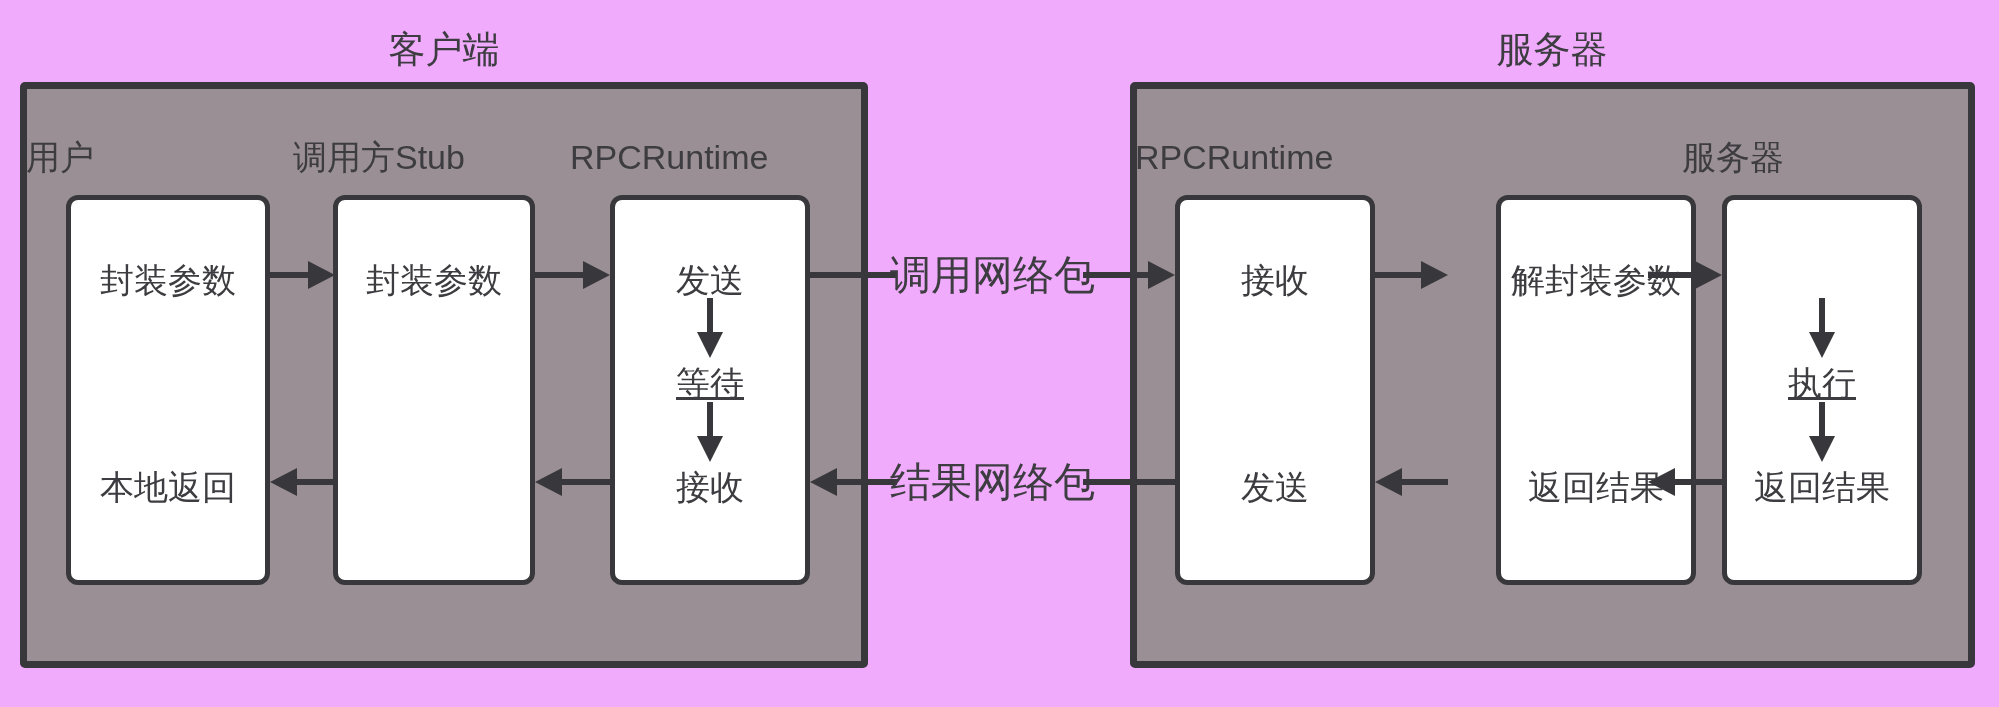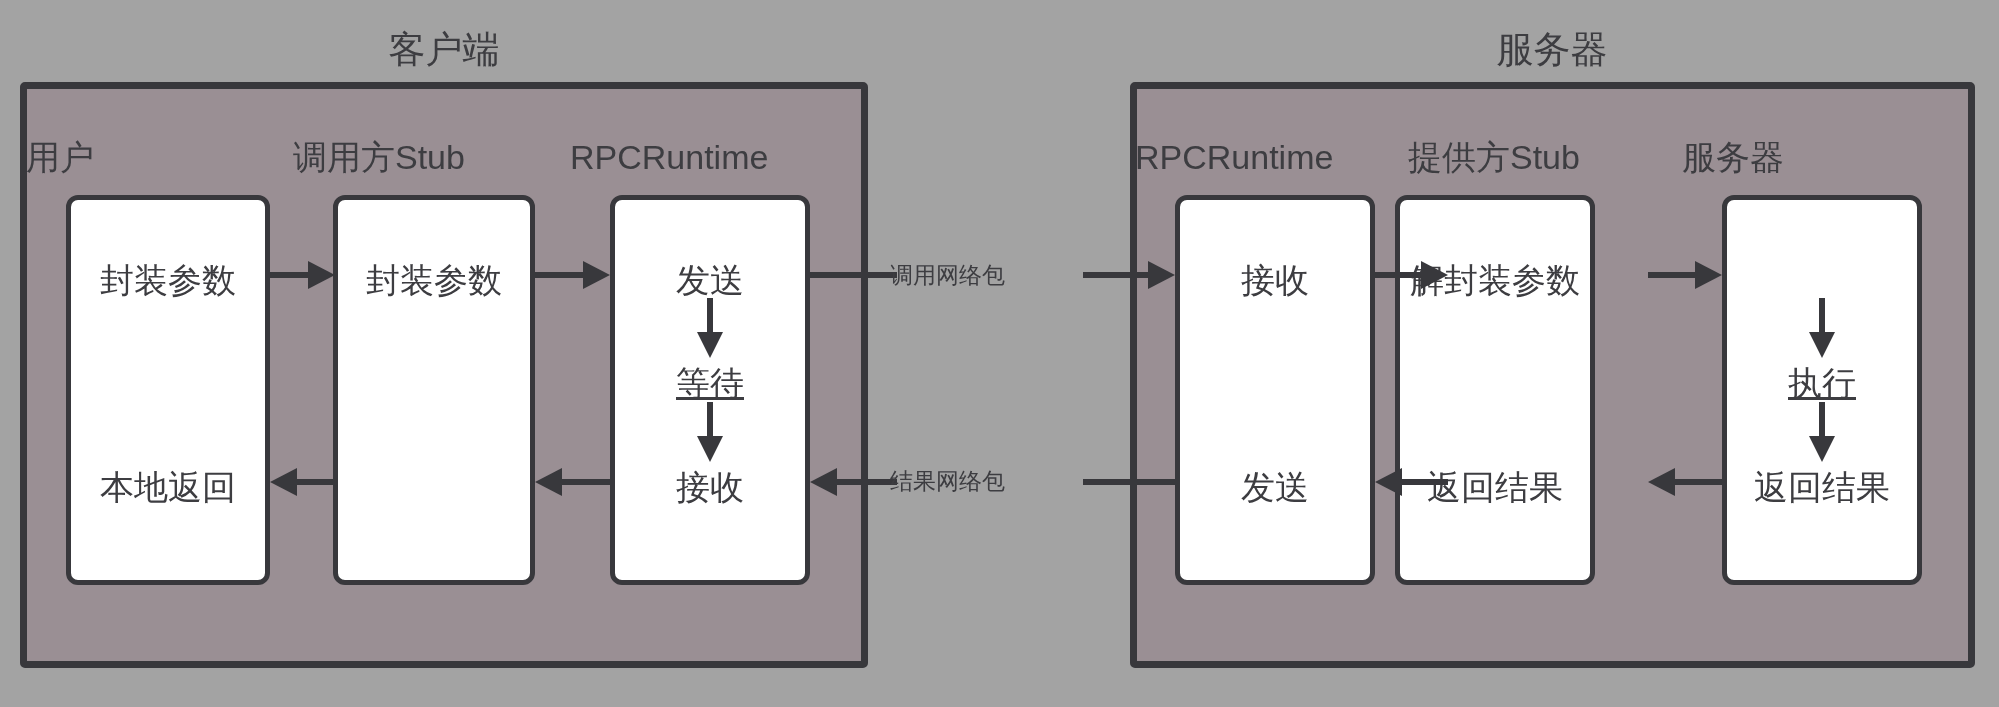--- a/index.html
+++ b/index.html
@@ -6,21 +6,21 @@
     --panel-fill: #9a8f94;
     --line: #38383c;
     --text: #3d3d41;
     --box-fill: #ffffff;
   }
   html, body { margin: 0; padding: 0; background: #ffffff; }
   .canvas {
     position: relative;
     width: 1999px;
     height: 707px;
-    background: #a3a3a3;
+    background: #f0abfc;
     font-family: "Liberation Sans", sans-serif;
     color: var(--text);
     overflow: hidden;
   }
   .panel {
     position: absolute;
     top: 82px;
     height: 586px;
     background: var(--panel-fill);
     border: 7px solid var(--line);
@@ -69,21 +69,21 @@
     background: var(--box-fill);
     border: 5px solid var(--line);
     border-radius: 12px;
     box-sizing: border-box;
     z-index: 2;
   }
   .box-user         { left: 66px;  width: 204px; }
   .box-caller-stub  { left: 333px; width: 202px; }
   .box-rpc-client   { left: 610px; }
   .box-rpc-server   { left: 1175px; }
-  .box-provider-stub{ left: 1395px; }
+  .box-provider-stub{ left: 1496px; }
   .box-server       { left: 1722px; }
 
   .step {
     position: absolute;
     left: 0; right: 0;
     text-align: center;
     font-size: 34px;
     line-height: 40px;
     white-space: nowrap;
   }
@@ -104,22 +104,22 @@
     border-right: 27px solid var(--line);
   }
   .head-d {
     position: absolute; width: 0; height: 0; z-index: 3;
     border-left: 13px solid transparent; border-right: 13px solid transparent;
     border-top: 26px solid var(--line);
   }
   .net-label {
     position: absolute;
     width: 200px;
-    text-align: left;
-    font-size: 23px;
+    text-align: right;
+    font-size: 41px;
     line-height: 48px;
     z-index: 3;
     white-space: nowrap;
   }
   .net-label-request  { left: 890px; top: 251px; }
   .net-label-response { left: 890px; top: 458px; font-family: Liberation Serif, serif; }
 </style>
 </head>
 <body>
 
@@ -129,21 +129,20 @@
   <div class="title title-server">服务器</div>
 
   <div class="panel panel-client"></div>
   <div class="panel panel-server"></div>
 
   <div class="col-label cl-1">用户</div>
   <div class="col-label cl-2">调用方Stub</div>
   <div class="col-label cl-3">RPCRuntime</div>
 
   <div class="col-label sl-1">RPCRuntime</div>
-  <div class="col-label sl-2">提供方Stub</div>
   <div class="col-label sl-3">服务器</div>
 
   <div class="wbox box-user">
     <div class="step row-top">封装参数</div>
     <div class="step row-bot">本地返回</div>
   </div>
   <div class="wbox box-caller-stub">
     <div class="step row-top">封装参数</div>
   </div>
   <div class="wbox box-rpc-client">

